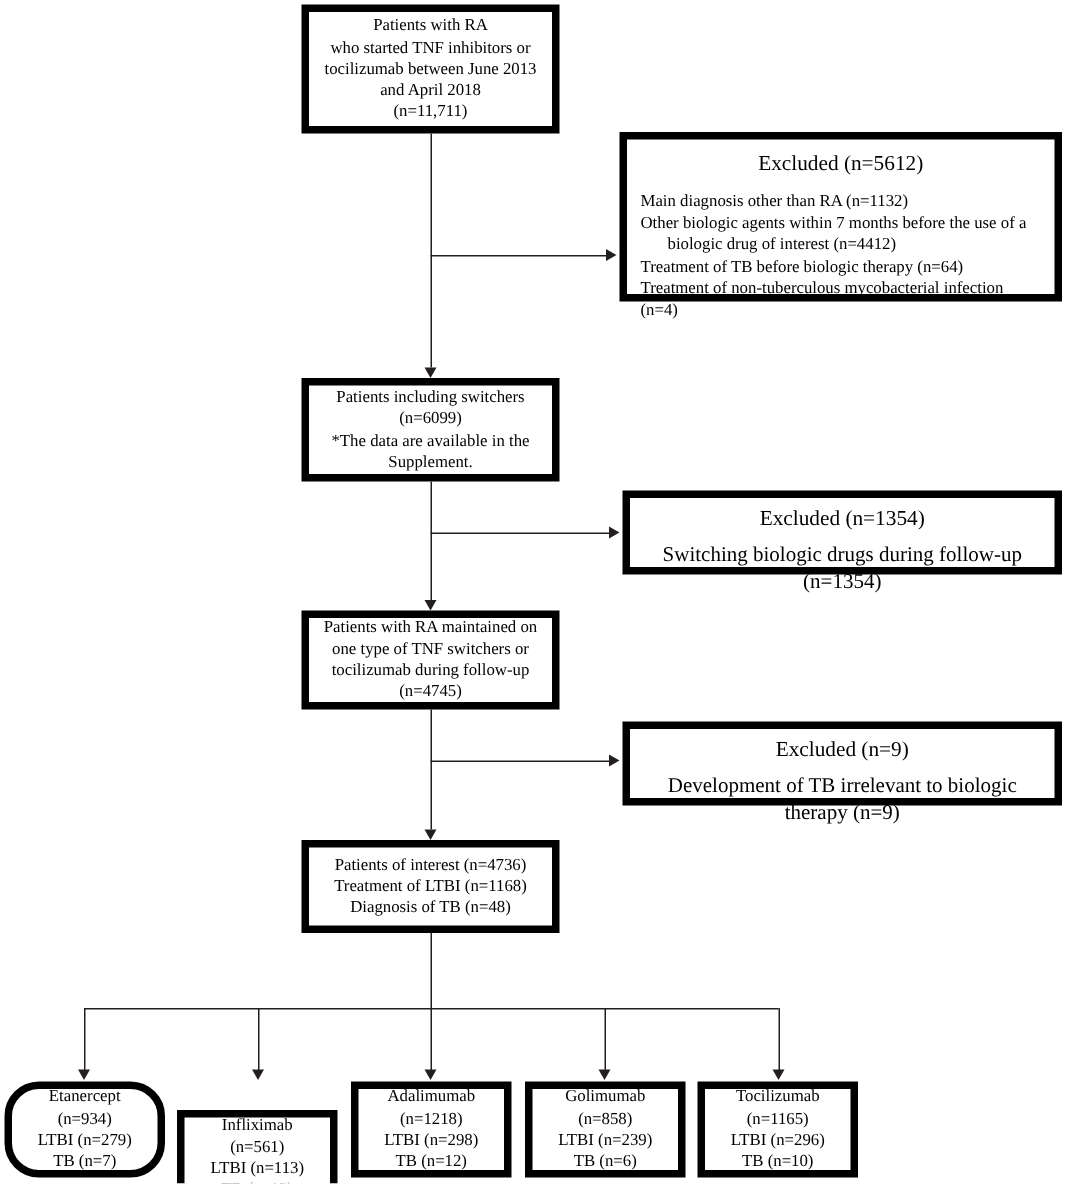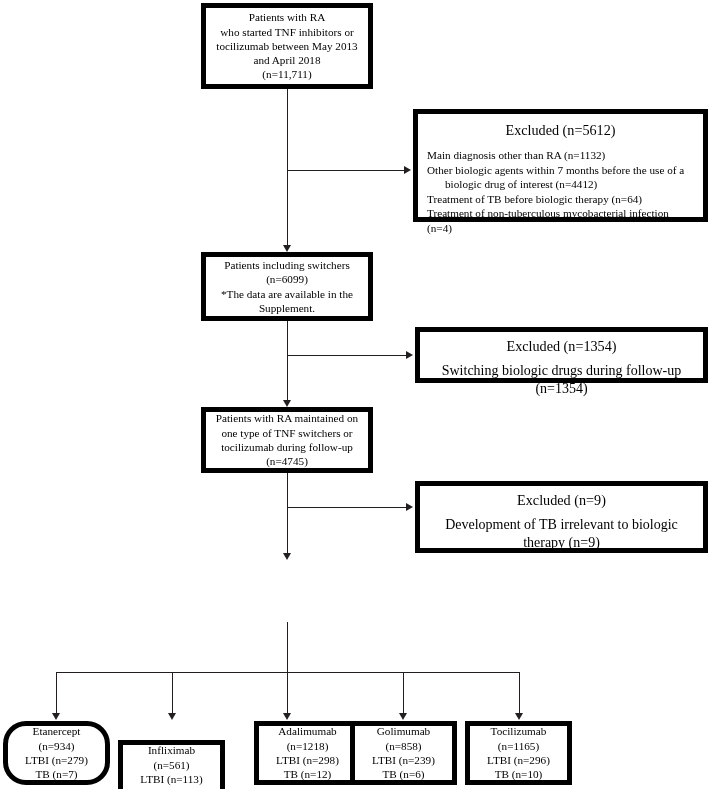--- a/index.html
+++ b/index.html
@@ -86,32 +86,32 @@
   }
 </style>
 </head>
 <body>
 
 <div id="canvas">
 
   <div class="box main-box" style="left:201px; top:3px; width:172px; height:86px;">
     <span class="line">Patients with RA</span>
     <span class="line">who started TNF inhibitors or</span>
-    <span class="line">tocilizumab between May 2013</span>
+    <span class="line">tocilizumab between June 2013</span>
     <span class="line">and April 2018</span>
     <span class="line">(n=11,711)</span>
   </div>
 
   <div class="vline" style="left:287px; top:89px; height:156px;"></div>
   <div class="arrow-down" style="left:282.5px; top:245px;"></div>
 
   <div class="hline" style="left:287px; top:170px; width:117px;"></div>
   <div class="arrow-right" style="left:404px; top:165.5px;"></div>
 
-  <div class="box excl-box" style="left:413px; top:109px; width:295px; height:113px;">
+  <div class="box excl-box" style="left:413px; top:88px; width:295px; height:113px;">
     <span class="excl-title">Excluded (n=5612)</span>
     <div class="excl-body">
       <span class="line">Main diagnosis other than RA (n=1132)</span>
       <span class="line">Other biologic agents within 7 months before the use of a</span>
       <span class="line indent">biologic drug of interest (n=4412)</span>
       <span class="line">Treatment of TB before biologic therapy (n=64)</span>
       <span class="line">Treatment of non-tuberculous mycobacterial infection (n=4)</span>
     </div>
   </div>
 
@@ -141,27 +141,32 @@
     <span class="line">tocilizumab during follow-up</span>
     <span class="line">(n=4745)</span>
   </div>
 
   <div class="vline" style="left:287px; top:473px; height:80px;"></div>
   <div class="arrow-down" style="left:282.5px; top:553px;"></div>
 
   <div class="hline" style="left:287px; top:507px; width:119px;"></div>
   <div class="arrow-right" style="left:406px; top:502.5px;"></div>
 
-  <div class="box excl-box" style="left:415px; top:481px; width:293px; height:72px; padding-top:5px;">
+  <div class="box excl-box" style="left:415px; top:481px; width:293px; height:56px; padding-top:5px;">
     <span class="excl-title" style="margin-bottom:7px;">Excluded (n=9)</span>
     <div class="excl-body excl-short">
       <span class="line ctr">Development of TB irrelevant to biologic therapy (n=9)</span>
     </div>
   </div>
 
+  <div class="box main-box" style="left:201px; top:560px; width:172px; height:62px;">
+    <span class="line">Patients of interest (n=4736)</span>
+    <span class="line">Treatment of LTBI (n=1168)</span>
+    <span class="line">Diagnosis of TB (n=48)</span>
+  </div>
 
   <div class="vline" style="left:287px; top:622px; height:51px;"></div>
   <div class="hline" style="left:56px; top:672px; width:463px;"></div>
 
   <div class="vline" style="left:56px; top:672px; height:42px;"></div>
   <div class="arrow-down" style="left:51.5px; top:713px;"></div>
 
   <div class="vline" style="left:172px; top:672px; height:42px;"></div>
   <div class="arrow-down" style="left:167.5px; top:713px;"></div>
 
@@ -181,21 +186,21 @@
     <span class="line">TB (n=7)</span>
   </div>
 
   <div class="box drug-box" style="left:118px; top:721px; width:107px; height:64px;margin-top:19px;">
     <span class="line">Infliximab</span>
     <span class="line">(n=561)</span>
     <span class="line">LTBI (n=113)</span>
     <span class="line">TB (n=13)</span>
   </div>
 
-  <div class="box drug-box" style="left:234px; top:721px; width:107px; height:64px;margin-left:20px;">
+  <div class="box drug-box" style="left:234px; top:721px; width:107px; height:64px;">
     <span class="line">Adalimumab</span>
     <span class="line">(n=1218)</span>
     <span class="line">LTBI (n=298)</span>
     <span class="line">TB (n=12)</span>
   </div>
 
   <div class="box drug-box" style="left:350px; top:721px; width:107px; height:64px;">
     <span class="line">Golimumab</span>
     <span class="line">(n=858)</span>
     <span class="line">LTBI (n=239)</span>

